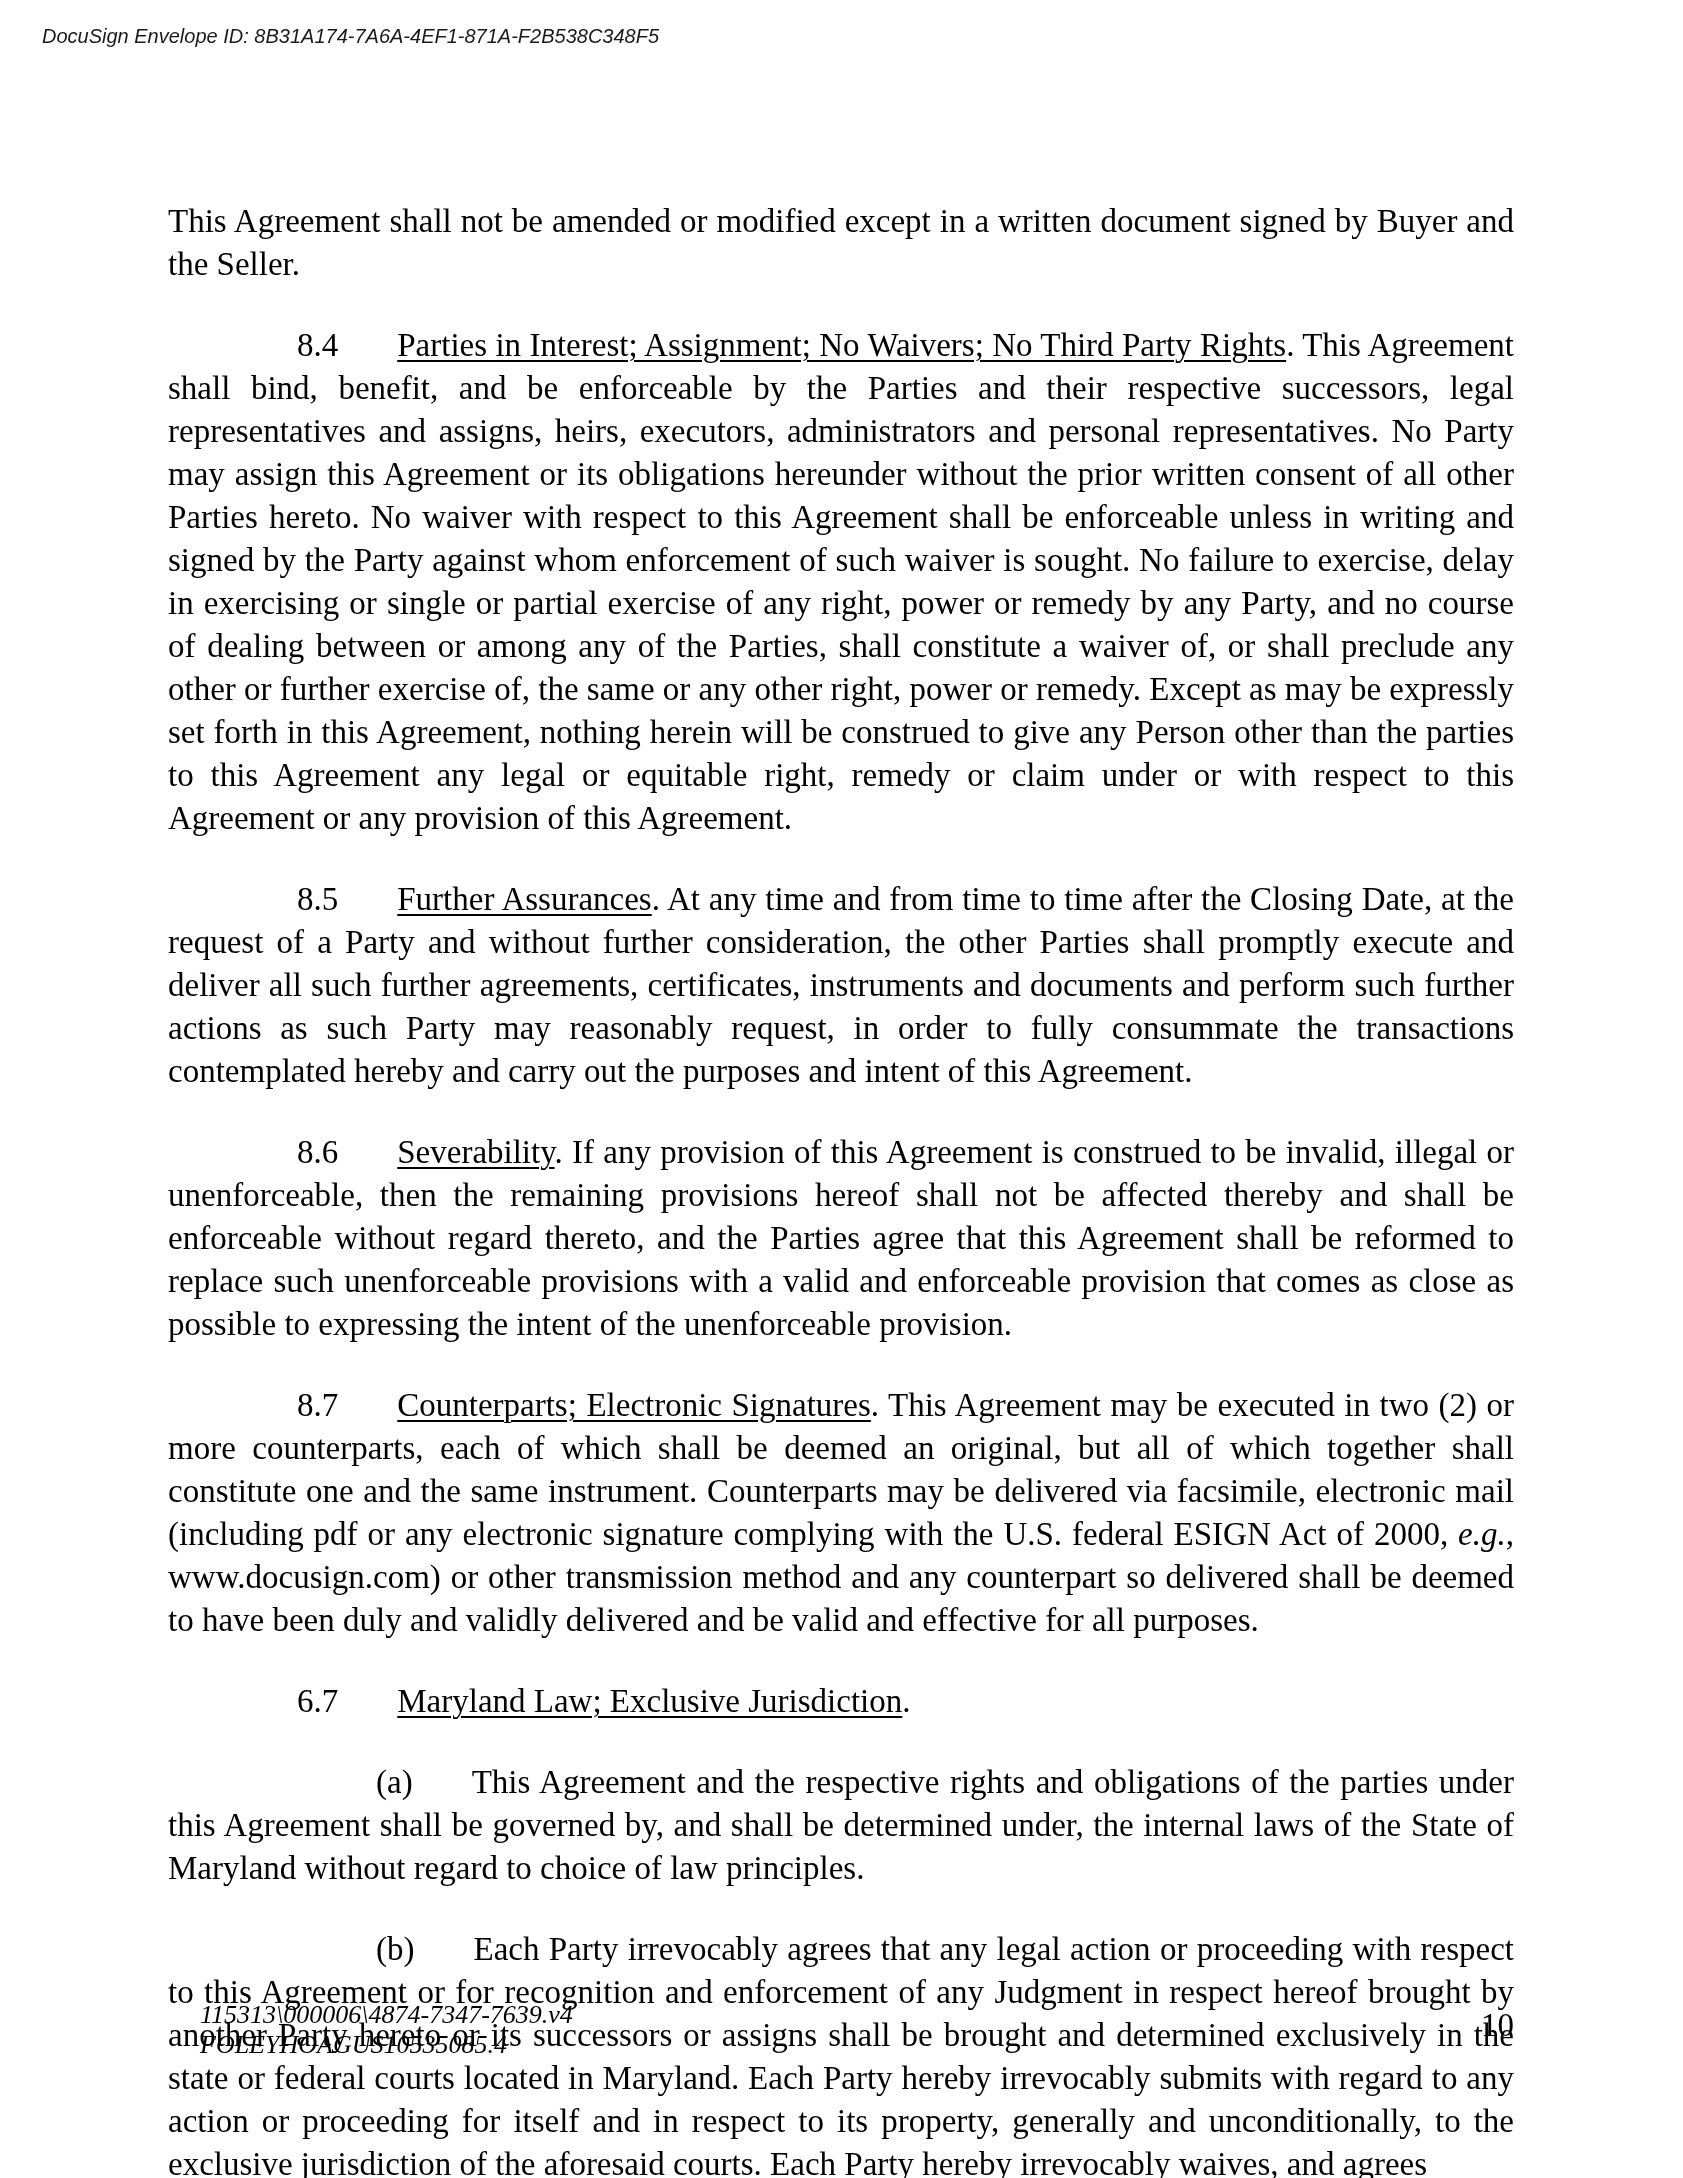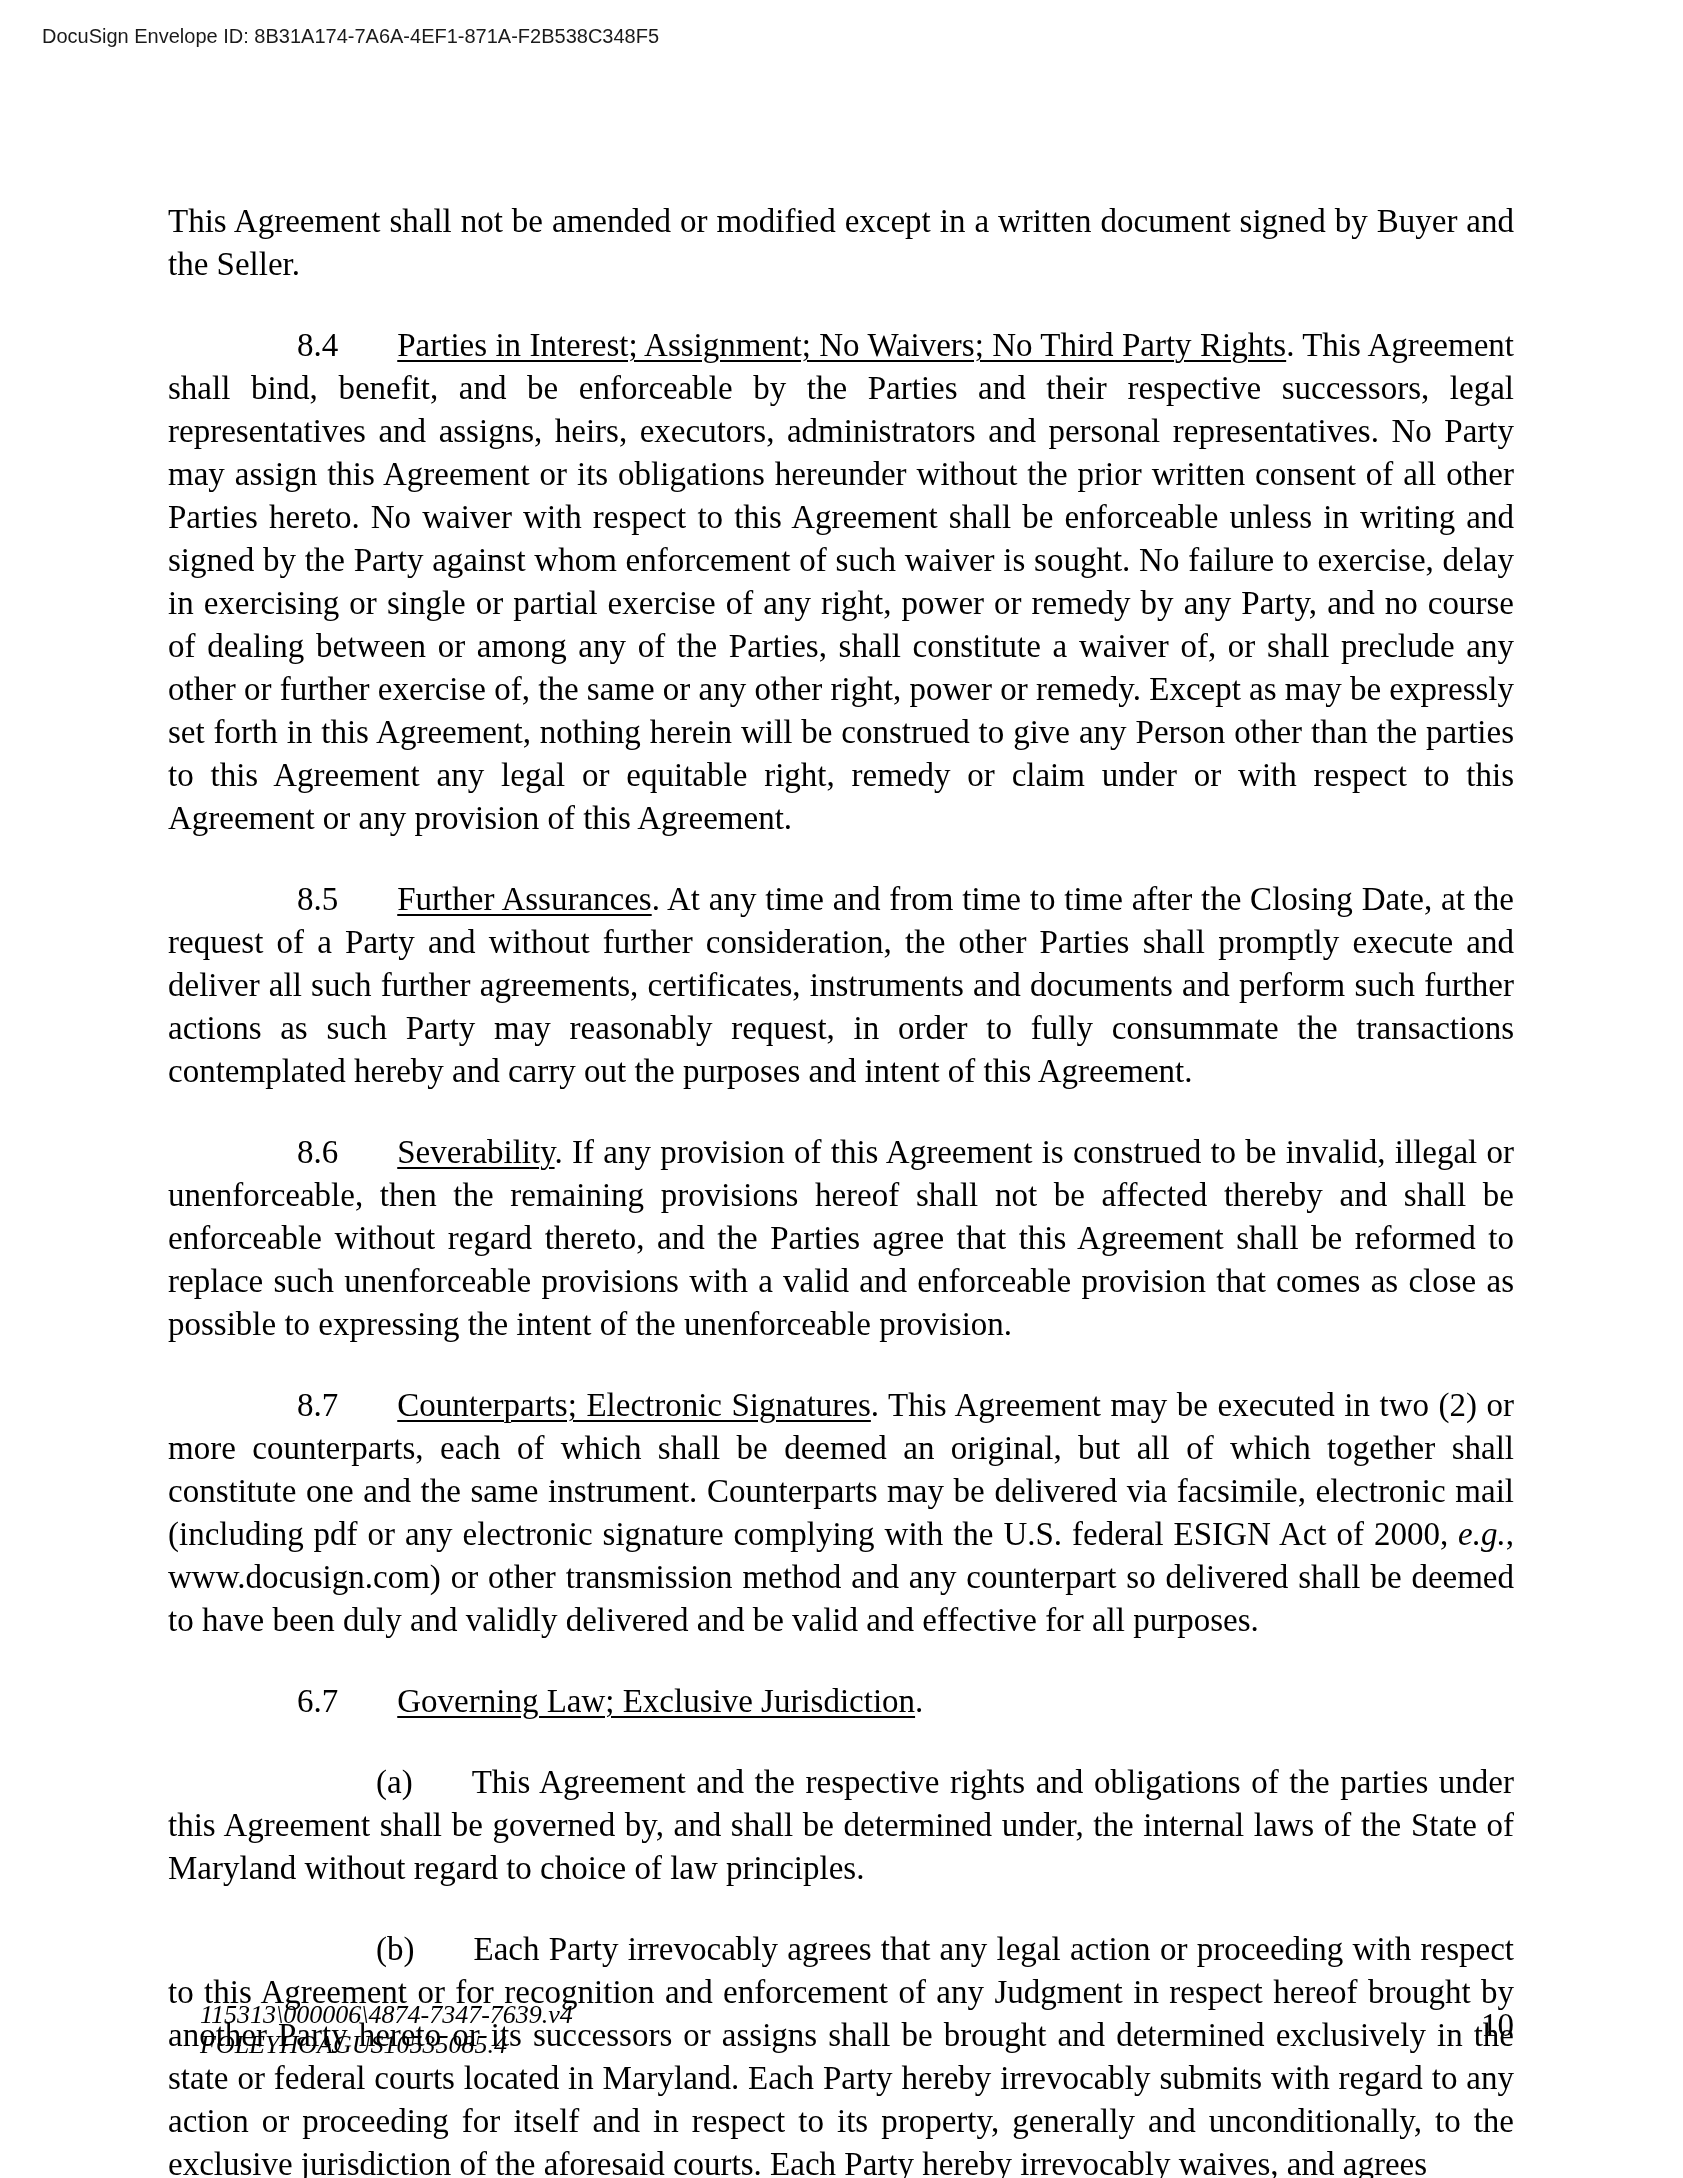--- a/index.html
+++ b/index.html
@@ -10,20 +10,21 @@
     overflow:hidden;
     font-family:"Liberation Serif", serif;
     color:#000;
   }
   .ds-header {
     position:absolute; left:42px; top:24px;
     font-family:"Liberation Sans", sans-serif;
     font-size:20px; line-height:1.25;
     color:#1a1a1a;
     white-space:nowrap;
+    font-style:italic;
   }
   .doc {
     position:absolute; left:168px; top:200px; width:1346px;
     font-size:33px; line-height:43px;
     text-align:justify;
   }
   .para { margin:0 0 38px 0; }
   .indent-none { text-indent:0; }
   .indent-section { text-indent:129px; }
   .indent-sub { text-indent:208px;margin-top:24px; }
@@ -45,21 +46,21 @@
 <body>
 
 <div class="ds-header">DocuSign Envelope ID: 8B31A174-7A6A-4EF1-871A-F2B538C348F5</div>
 
 <div class="doc" id="doc">
     <p class="para indent-none"><span>This Agreement shall not be amended or modified except in a written document signed by Buyer and the Seller.</span></p>
     <p class="para indent-section"><span>8.4</span><span class="tab"></span><span class="u">Parties in Interest; Assignment; No Waivers; No Third Party Rights</span><span>.  This Agreement shall bind, benefit, and be enforceable by the Parties and their respective successors, legal representatives and assigns, heirs, executors, administrators and personal representatives.  No Party may assign this Agreement or its obligations hereunder without the prior written consent of all other Parties hereto.  No waiver with respect to this Agreement shall be enforceable unless in writing and signed by the Party against whom enforcement of such waiver is sought.  No failure to exercise, delay in exercising or single or partial exercise of any right, power or remedy by any Party, and no course of dealing between or among any of the Parties, shall constitute a waiver of, or shall preclude any other or further exercise of, the same or any other right, power or remedy. Except as may be expressly set forth in this Agreement, nothing herein will be construed to give any Person other than the parties to this Agreement any legal or equitable right, remedy or claim under or with respect to this Agreement or any provision of this Agreement.</span></p>
     <p class="para indent-section"><span>8.5</span><span class="tab"></span><span class="u">Further Assurances</span><span>.  At any time and from time to time after the Closing Date, at the request of a Party and without further consideration, the other Parties shall promptly execute and deliver all such further agreements, certificates, instruments and documents and perform such further actions as such Party may reasonably request, in order to fully consummate the transactions contemplated hereby and carry out the purposes and intent of this Agreement.</span></p>
     <p class="para indent-section"><span>8.6</span><span class="tab"></span><span class="u">Severability</span><span>.  If any provision of this Agreement is construed to be invalid, illegal or unenforceable, then the remaining provisions hereof shall not be affected thereby and shall be enforceable without regard thereto, and the Parties agree that this Agreement shall be reformed to replace such unenforceable provisions with a valid and enforceable provision that comes as close as possible to expressing the intent of the unenforceable provision.</span></p>
     <p class="para indent-section"><span>8.7</span><span class="tab"></span><span class="u">Counterparts; Electronic Signatures</span><span>.  This Agreement may be executed in two (2) or more counterparts, each of which shall be deemed an original, but all of which together shall constitute one and the same instrument.  Counterparts may be delivered via facsimile, electronic mail (including pdf or any electronic signature complying with the U.S. federal ESIGN Act of 2000, </span><span class="i">e.g.</span><span>, www.docusign.com) or other transmission method and any counterpart so delivered shall be deemed to have been duly and validly delivered and be valid and effective for all purposes.</span></p>
-    <p class="para indent-section"><span>6.7</span><span class="tab"></span><span class="u">Governing Law; Exclusive Jurisdiction</span><span>.</span></p>
+    <p class="para indent-section"><span>6.7</span><span class="tab"></span><span class="u">Maryland Law; Exclusive Jurisdiction</span><span>.</span></p>
     <p class="para indent-sub"><span>(a)</span><span class="tab"></span><span>This Agreement and the respective rights and obligations of the parties under this Agreement shall be governed by, and shall be determined under, the internal laws of the State of Maryland without regard to choice of law principles.</span></p>
     <p class="para indent-sub"><span>(b)</span><span class="tab"></span><span>Each Party irrevocably agrees that any legal action or proceeding with respect to this Agreement or for recognition and enforcement of any Judgment in respect hereof brought by another Party hereto or its successors or assigns shall be brought and determined exclusively in the state or federal courts located in Maryland.  Each Party hereby irrevocably submits with regard to any action or proceeding for itself and in respect to its property, generally and unconditionally, to the exclusive jurisdiction of the aforesaid courts.  Each Party hereby irrevocably waives, and agrees</span></p>
   </div>
 
 <div class="pagenum">10</div>
 
 <div class="footer">
   <div>115313\000006\4874-7347-7639.v4</div>
   <div>FOLEYHOAGUS10535085.4</div>
 </div>

